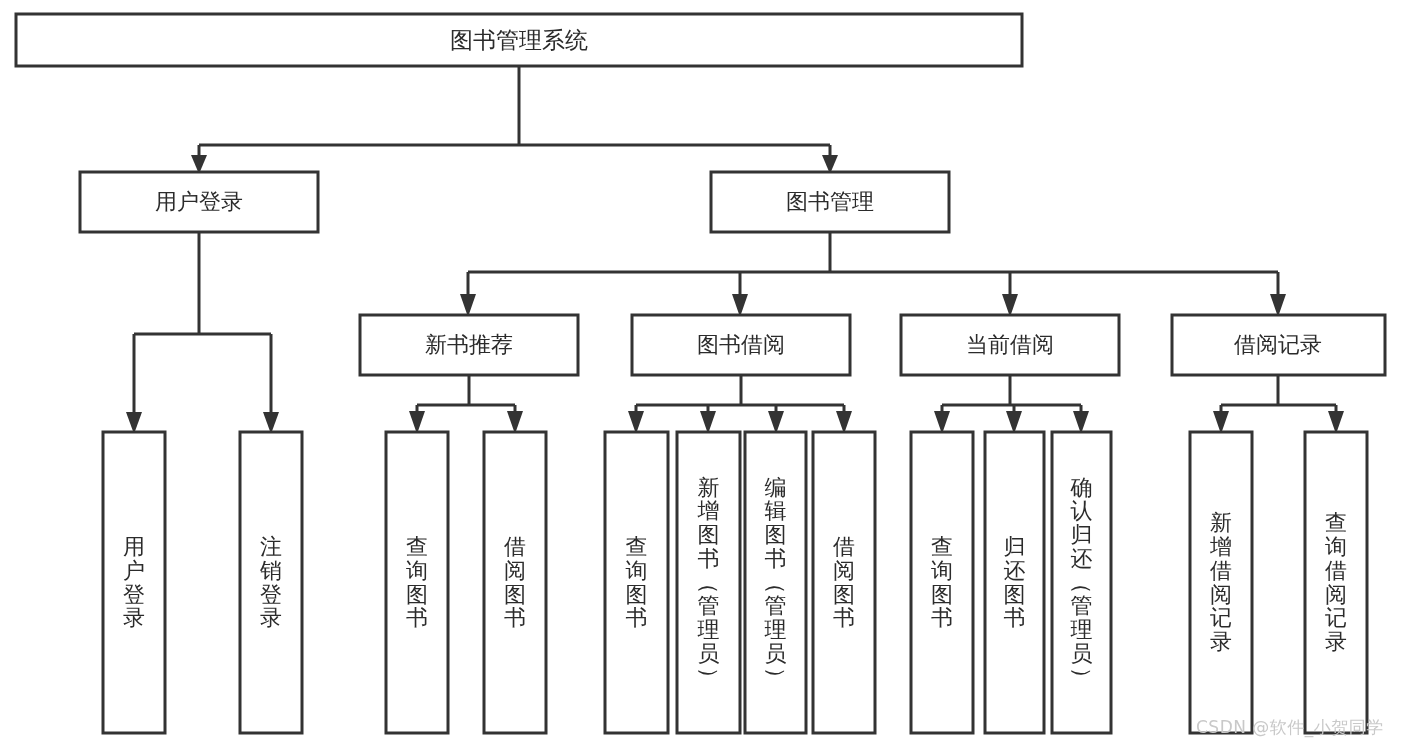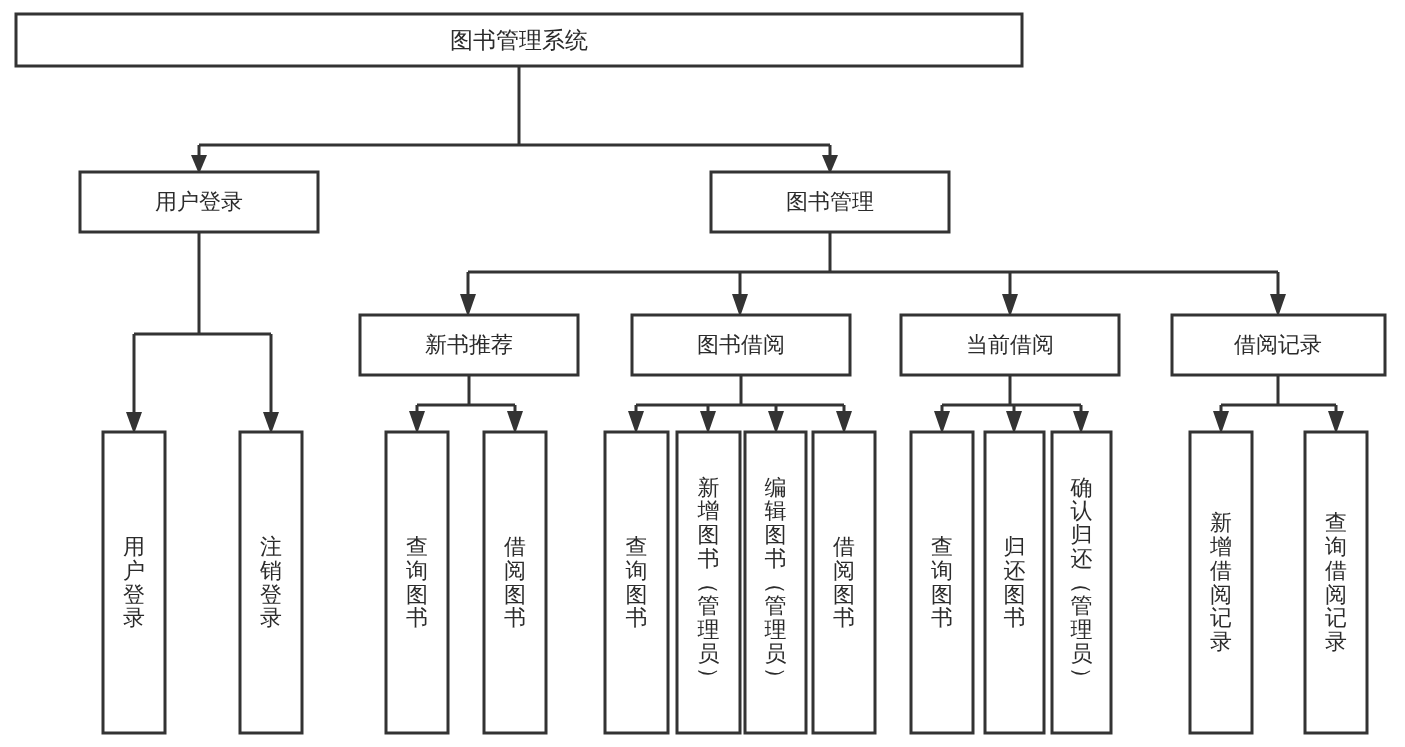--- a/index.html
+++ b/index.html
@@ -230,14 +230,15 @@
   <div class="vlabel" style="left:605px; top:432px; width:63px; height:301px;"><span>查</span><span>询</span><span>图</span><span>书</span></div>
   <div class="vlabel" style="left:677px; top:432px; width:63px; height:301px;"><span>新</span><span>增</span><span>图</span><span>书</span><span class="rot">（</span><span>管</span><span>理</span><span>员</span><span class="rot">）</span></div>
   <div class="vlabel" style="left:745px; top:432px; width:61px; height:301px;"><span>编</span><span>辑</span><span>图</span><span>书</span><span class="rot">（</span><span>管</span><span>理</span><span>员</span><span class="rot">）</span></div>
   <div class="vlabel" style="left:813px; top:432px; width:62px; height:301px;"><span>借</span><span>阅</span><span>图</span><span>书</span></div>
   <div class="vlabel" style="left:911px; top:432px; width:62px; height:301px;"><span>查</span><span>询</span><span>图</span><span>书</span></div>
   <div class="vlabel" style="left:985px; top:432px; width:59px; height:301px;"><span>归</span><span>还</span><span>图</span><span>书</span></div>
   <div class="vlabel" style="left:1052px; top:432px; width:59px; height:301px;"><span>确</span><span>认</span><span>归</span><span>还</span><span class="rot">（</span><span>管</span><span>理</span><span>员</span><span class="rot">）</span></div>
   <div class="vlabel" style="left:1190px; top:432px; width:62px; height:301px;"><span>新</span><span>增</span><span>借</span><span>阅</span><span>记</span><span>录</span></div>
   <div class="vlabel" style="left:1305px; top:432px; width:62px; height:301px;"><span>查</span><span>询</span><span>借</span><span>阅</span><span>记</span><span>录</span></div>
 
+  <div class="watermark" style="left:1196px; top:716px;">CSDN @软件_小贺同学</div>
 
 </div>
 
 </body></html>

